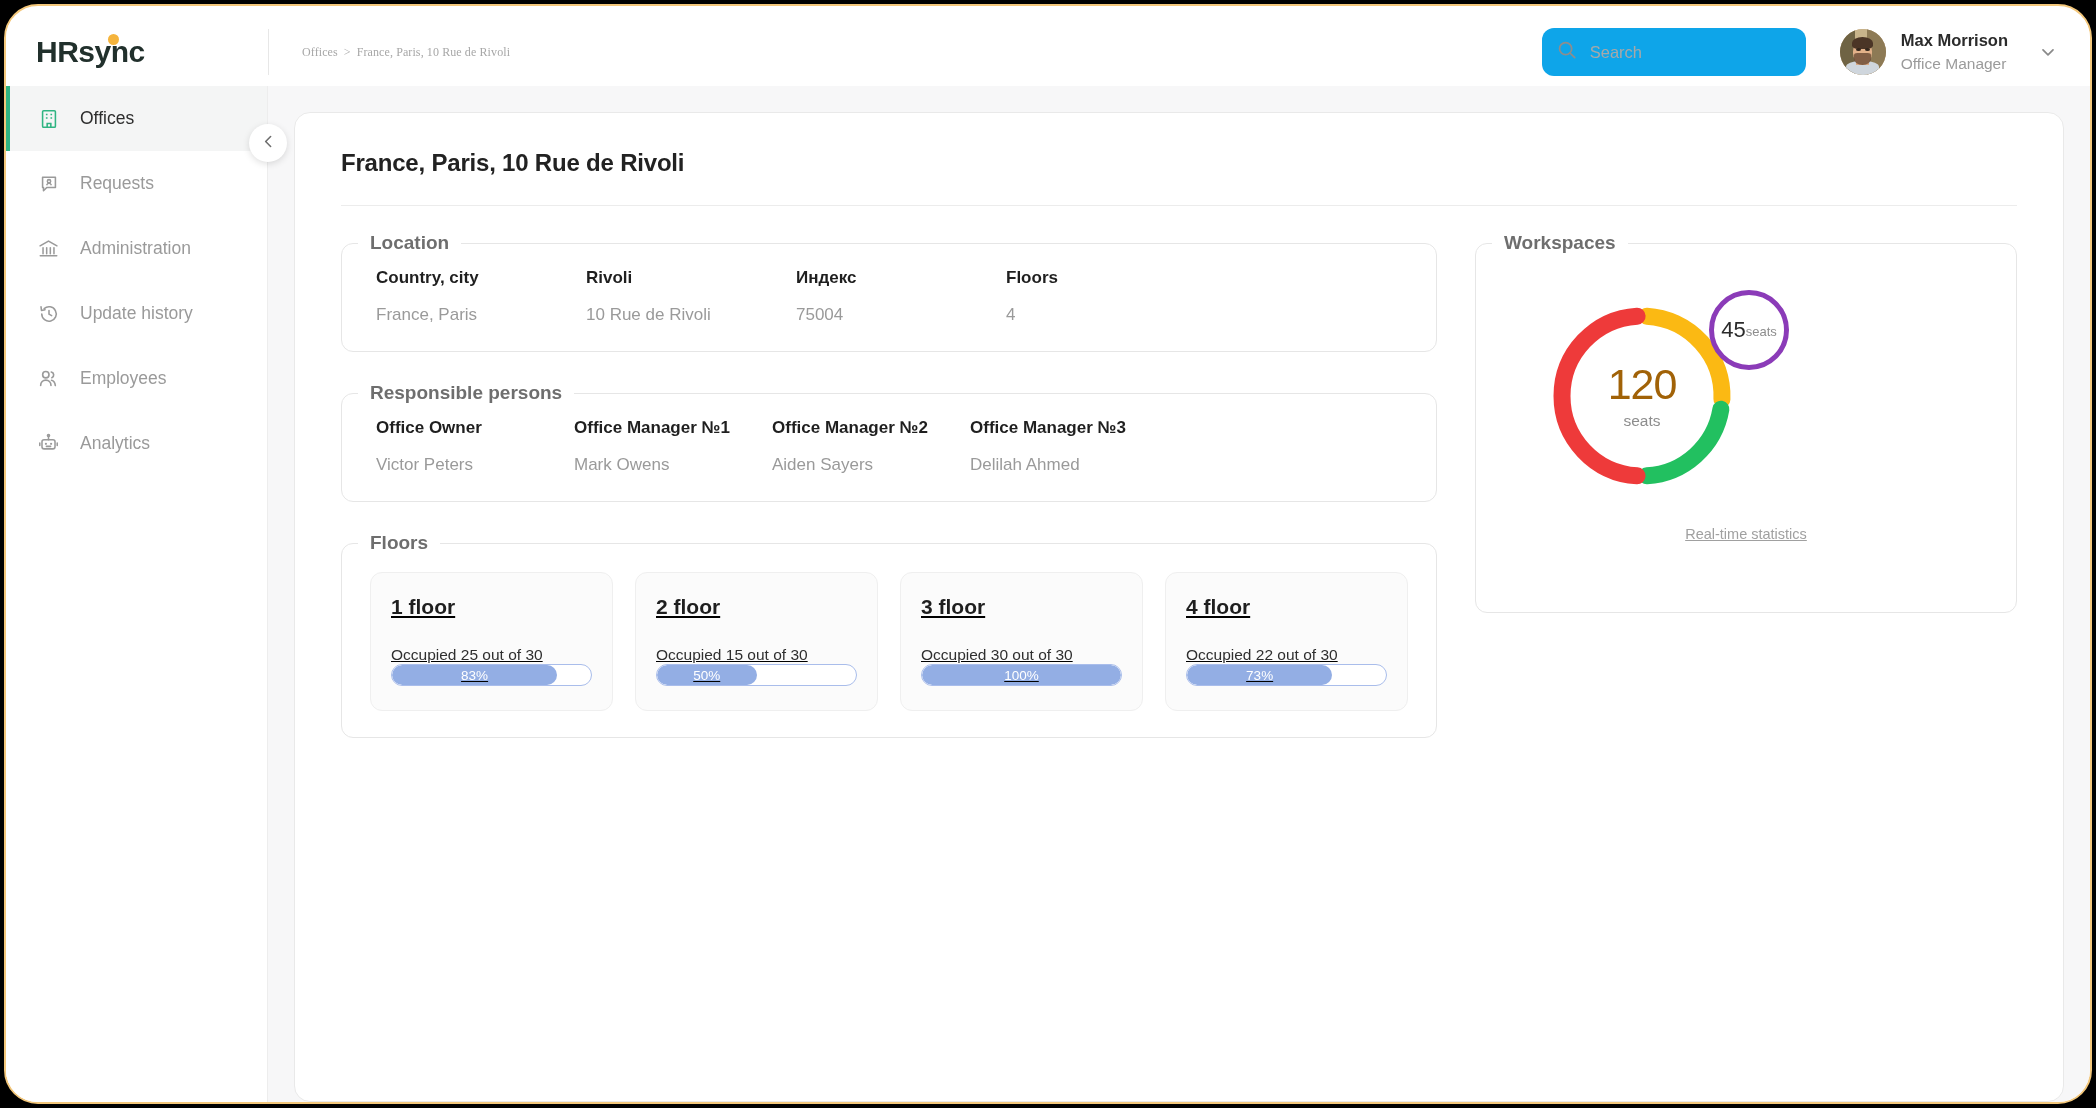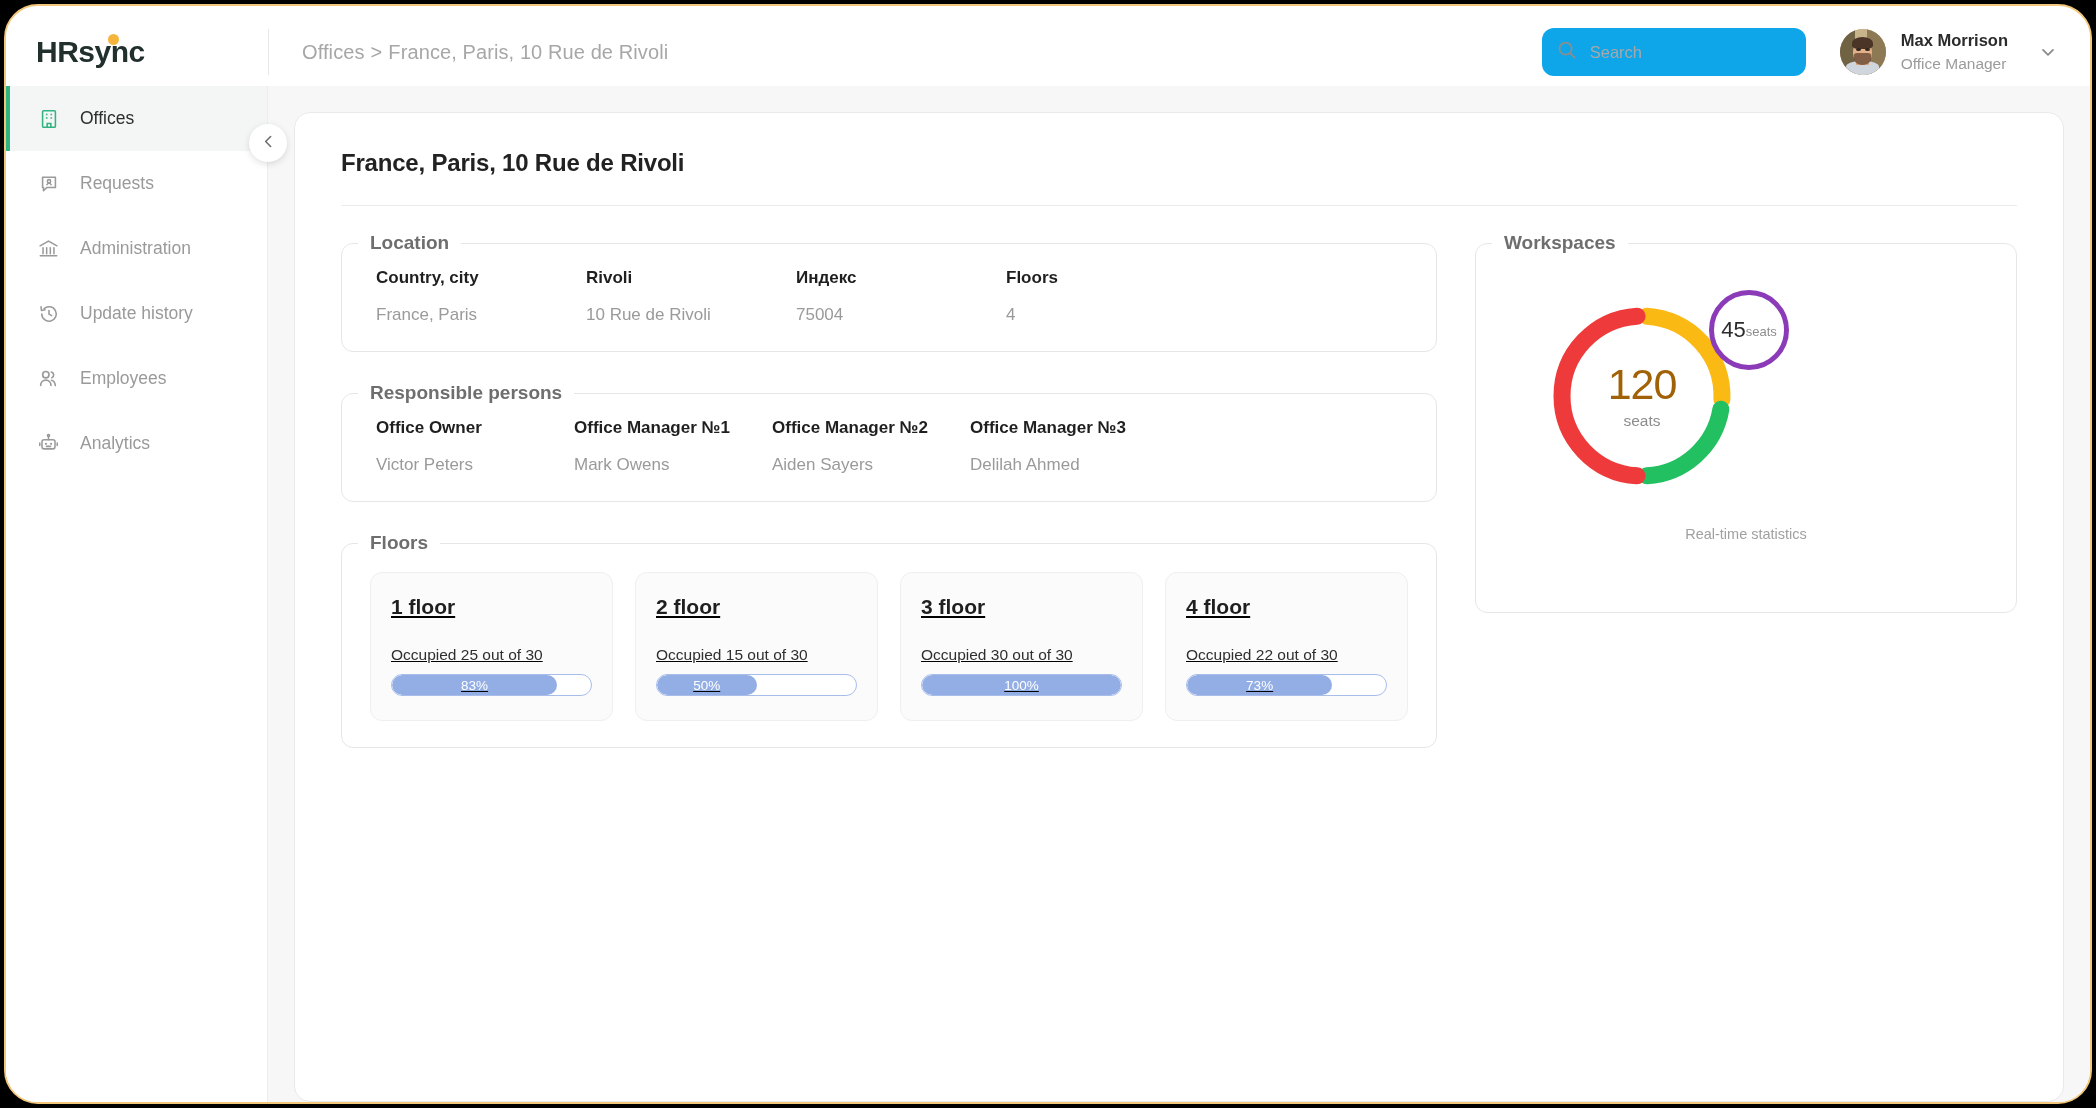--- a/index.html
+++ b/index.html
@@ -63,24 +63,25 @@
 
   #topbar-divider {
     width: 1px;
     height: 46px;
     background: #e7e7e7;
   }
 
   #breadcrumb {
     flex: 1;
     padding-left: 33px;
-    font-size: 20px;
+    font-size: 12px;
     color: #a7a7a7;
     letter-spacing: 0.1px;
     white-space: nowrap;
+    font-family: Liberation Serif, serif;
   }
   #breadcrumb .crumb-sep { margin: 0 6px; }
 
   #search-wrap {
     width: 264px;
     height: 48px;
     background: #0ea5e9;
     border-radius: 12px;
     display: flex;
     align-items: center;
@@ -265,21 +266,20 @@
   }
   .floor-title {
     font-size: 21px;
     font-weight: bold;
     color: #1f1f1f;
     margin-bottom: 27px;
   }
   .floor-sub {
     font-size: 15.5px;
     color: #2f2f2f;
-    margin-bottom: 10px;
     white-space: nowrap;
   }
   .bar-track {
     height: 22px;
     border: 1px solid #a9bdeb;
     border-radius: 11px;
     background: #ffffff;
     overflow: hidden;
     position: relative;
   }
@@ -324,20 +324,21 @@
   #mini-total { font-size: 22px; color: #2b2b2b; line-height: 1; }
   #mini-unit  { font-size: 13px; color: #8d8d8d; margin-top: 2px; }
 
   #ws-caption {
     position: absolute;
     left: 0; right: 0;
     top: 246px;
     text-align: center;
     font-size: 14.5px;
     color: #a0a0a0;
+    text-decoration: underline;
   }
 
   #legend { padding: 0 0 0 30px; }
   .legend-row {
     display: flex;
     align-items: center;
     margin-bottom: 16px;
     font-size: 18px;
     color: #262626;
   }

